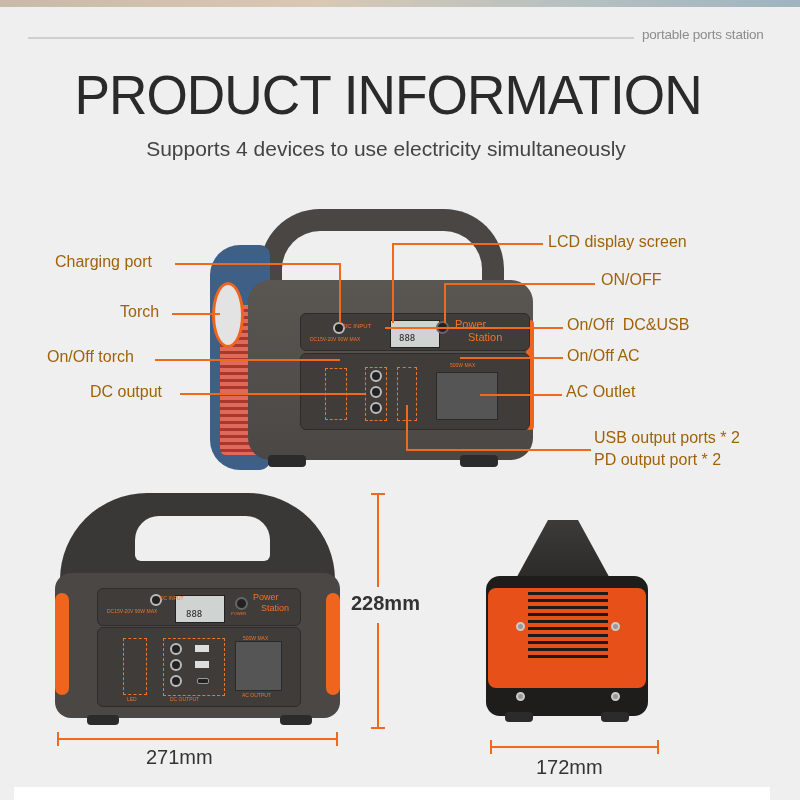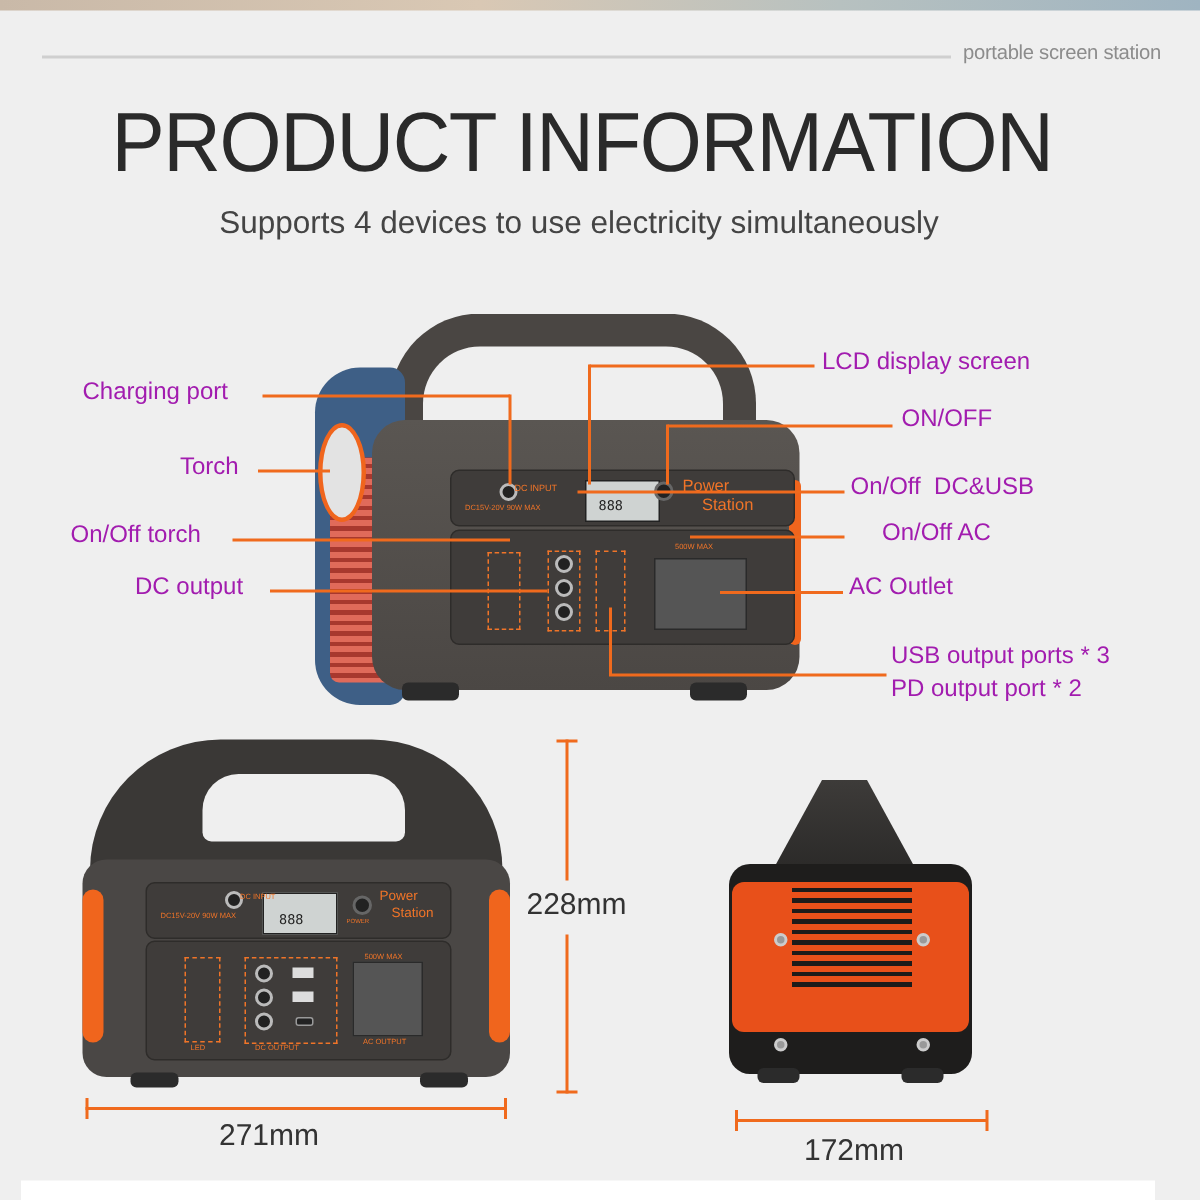--- a/index.html
+++ b/index.html
@@ -2,21 +2,21 @@
 <html><head>
 <meta charset="utf-8">
 <style>
   html, body { margin:0; padding:0; }
   body { width:800px; height:800px; background:#efefef; position:relative; overflow:hidden; font-family:"DejaVu Sans", sans-serif; color:#222; }
   .topstrip { position:absolute; left:0; top:0; width:800px; height:7px; background:linear-gradient(90deg,#c9b9a8,#d9c8b4 40%,#b7c1c0 70%,#9fb4c1); }
   .hline { position:absolute; left:28px; top:37px; width:606px; height:2px; background:#cfcfcf; }
   .tagline { position:absolute; left:642px; top:27px; font-size:13.5px; color:#8c8c8c; font-family:"Liberation Sans", sans-serif; letter-spacing:-0.2px; }
   .title { position:absolute; left:0; width:776px; top:62px; text-align:center; font-size:56px; color:#2a2a2a; font-family:"Liberation Sans", sans-serif; letter-spacing:-1px; transform:scaleX(0.95); }
   .subtitle { position:absolute; left:0; width:772px; top:137px; text-align:center; font-size:21px; color:#444; font-family:"Liberation Sans", sans-serif; }
-  .label { position:absolute; font-size:16px; color:#a21caf; font-family:"Liberation Sans", sans-serif; white-space:nowrap;text-align:right; }
+  .label { position:absolute; font-size:16px; color:#a16207; font-family:"Liberation Sans", sans-serif; white-space:nowrap;text-align:right; }
   .ln { position:absolute; background:#f06a1d; }
   .dim { position:absolute; font-size:20px; color:#333; font-family:"Liberation Sans", sans-serif; }
   .bottom-white { position:absolute; left:14px; top:787px; width:756px; height:13px; background:#fff; }
   
   .unit { position:absolute; }
   .body-box { position:absolute; background:linear-gradient(#5a5652,#4b4744); border-radius:22px; }
   .handle { position:absolute; border:22px solid #3e3b39; border-bottom:none; border-radius:60px 60px 0 0; }
   .side-orange { position:absolute; background:#f0651d; border-radius:8px; }
   .panel { position:absolute; background:#3f3c3a; border:1px solid #2e2c2a; border-radius:6px; }
   .lcd { position:absolute; background:#cfd3d2; border:1px solid #222; font-size:7px; color:#222; font-family:"DejaVu Sans Mono", monospace; }
@@ -24,21 +24,21 @@
   .port { position:absolute; border-radius:50%; background:#222; border:2px solid #bbb; }
   .dash { position:absolute; border:1px dashed #f07428; }
   .acout { position:absolute; background:#555; border:1px solid #2a2a2a; }
   .foot { position:absolute; background:#2b2b2b; border-radius:4px; }
 </style>
 </head>
 <body>
 
 <div class="topstrip"></div>
 <div class="hline"></div>
-<div class="tagline">portable screen station</div>
+<div class="tagline">portable ports station</div>
 <div class="title">PRODUCT INFORMATION</div>
 <div class="subtitle">Supports 4 devices to use electricity simultaneously</div>
 
 <div class="unit" style="left:200px;top:205px;width:340px;height:270px;">
   <div class="handle" style="left:60px;top:4px;width:200px;height:70px;border-color:#4a4643;"></div>
   <div style="position:absolute;left:10px;top:40px;width:60px;height:225px;background:#3e5f86;border-radius:30px 10px 10px 30px;"></div>
   <div style="position:absolute;left:20px;top:100px;width:50px;height:150px;background:repeating-linear-gradient(#e06a5a 0 4px,#a8382e 4px 7px);border-radius:6px;"></div>
   <div style="position:absolute;left:12px;top:77px;width:26px;height:60px;border-radius:50%;background:#e3e3e3;border:3px solid #f0651d;"></div>
   <div class="body-box" style="left:48px;top:75px;width:285px;height:180px;"></div>
   <div style="position:absolute;left:326px;top:115px;width:8px;height:110px;background:#f0651d;border-radius:4px;"></div>
@@ -81,23 +81,23 @@
 <div class="ln" style="left:406px;top:449px;width:185px;height:2px;"></div>
 <div class="ln" style="left:406px;top:405px;width:2px;height:45px;"></div>
 
 <div class="label" style="left:55px;top:253px;">Charging port</div>
 <div class="label" style="left:120px;top:303px;">Torch</div>
 <div class="label" style="left:47px;top:348px;">On/Off torch</div>
 <div class="label" style="left:90px;top:383px;">DC output</div>
 <div class="label" style="left:548px;top:233px;">LCD display screen</div>
 <div class="label" style="left:601px;top:271px;">ON/OFF</div>
 <div class="label" style="left:567px;top:316px;white-space:pre;">On/Off  DC&amp;USB</div>
-<div class="label" style="left:588px;top:347px;">On/Off AC</div>
+<div class="label" style="left:567px;top:347px;">On/Off AC</div>
 <div class="label" style="left:566px;top:383px;">AC Outlet</div>
-<div class="label" style="left:594px;top:429px;">USB output ports * 3</div>
+<div class="label" style="left:594px;top:429px;">USB output ports * 2</div>
 <div class="label" style="left:594px;top:451px;">PD output port * 2</div>
 
 <div class="unit" style="left:55px;top:493px;width:285px;height:235px;">
   <div style="position:absolute;left:5px;top:0;width:275px;height:95px;background:#3a3836;border-radius:110px 110px 10px 10px;"></div>
   <div style="position:absolute;left:80px;top:23px;width:135px;height:45px;background:#efefef;border-radius:24px 24px 6px 6px;"></div>
   <div class="body-box" style="left:0;top:80px;width:285px;height:145px;background:#4a4745;border-radius:16px;"></div>
   <div class="side-orange" style="left:0;top:100px;width:14px;height:102px;"></div>
   <div class="side-orange" style="left:271px;top:100px;width:14px;height:102px;"></div>
   <div class="panel" style="left:42px;top:95px;width:202px;height:36px;"></div>
   <div class="lcd" style="left:120px;top:102px;width:48px;height:26px;">
@@ -125,21 +125,21 @@
   <div class="otext" style="left:188px;top:142px;font-size:5px;">500W MAX</div>
   <div class="otext" style="left:187px;top:199px;font-size:5px;">AC OUTPUT</div>
   <div class="foot" style="left:32px;top:222px;width:32px;height:10px;"></div>
   <div class="foot" style="left:225px;top:222px;width:32px;height:10px;"></div>
 </div>
 
 <div class="ln" style="left:377px;top:493px;width:2px;height:94px;"></div>
 <div class="ln" style="left:377px;top:623px;width:2px;height:106px;"></div>
 <div class="ln" style="left:371px;top:493px;width:14px;height:2px;"></div>
 <div class="ln" style="left:371px;top:727px;width:14px;height:2px;"></div>
-<div class="dim" style="left:351px;top:592px;">228mm</div>
+<div class="dim" style="left:351px;top:592px;font-weight:bold;">228mm</div>
 
 <div class="ln" style="left:57px;top:738px;width:281px;height:2px;"></div>
 <div class="ln" style="left:57px;top:732px;width:2px;height:14px;"></div>
 <div class="ln" style="left:336px;top:732px;width:2px;height:14px;"></div>
 <div class="dim" style="left:146px;top:746px;">271mm</div>
 
 <div class="unit" style="left:483px;top:520px;width:170px;height:205px;">
   <div style="position:absolute;left:30px;top:0;width:100px;height:80px;background:linear-gradient(#3d3b39,#252423);clip-path:polygon(35% 0,65% 0,100% 80%,100% 100%,0 100%,0 80%);"></div>
   <div style="position:absolute;left:3px;top:56px;width:162px;height:140px;background:#1e1d1c;border-radius:14px;"></div>
   <div style="position:absolute;left:5px;top:68px;width:158px;height:100px;background:#e8501a;border-radius:8px;"></div>

